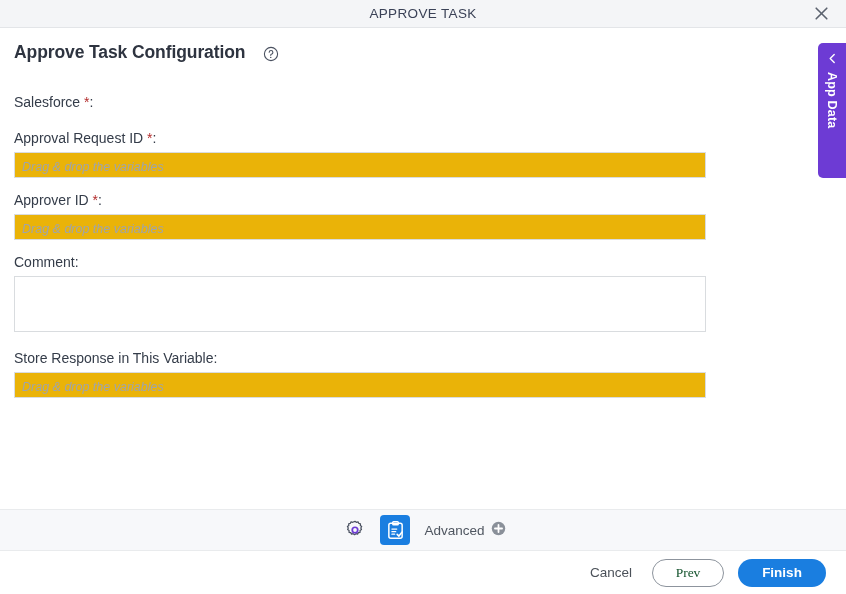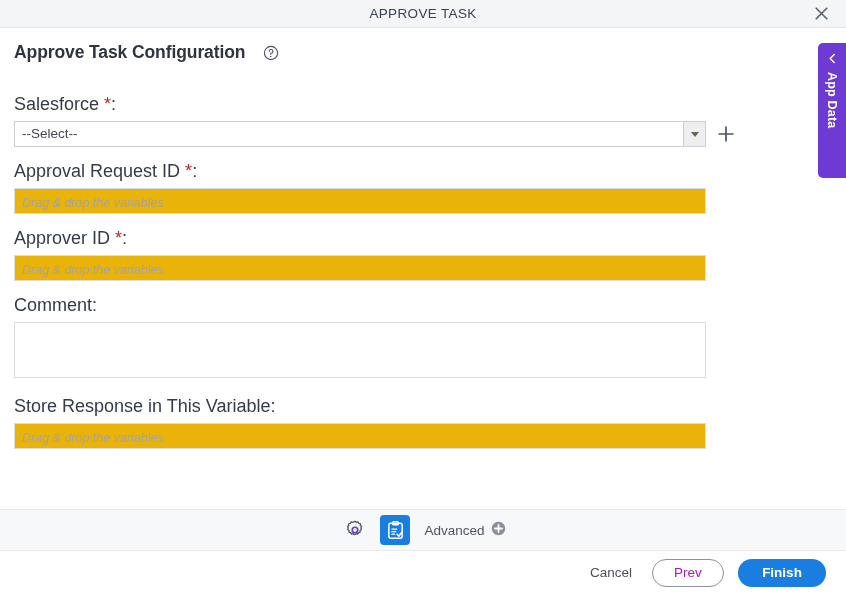--- a/index.html
+++ b/index.html
@@ -41,21 +41,21 @@
     display: flex; align-items: center; justify-content: center;
     cursor: pointer;
   }
   .close-btn svg { display: block; }
 
   
   .heading-row {
     position: absolute;
     top: 42px; left: 14px;
     display: flex;
-    align-items: flex-start;
+    align-items: flex-end;
     gap: 17px;
   }
   .heading-title {
     font-size: 17.5px;
     font-weight: bold;
     color: #2e3440;
     letter-spacing: -0.1px;
   }
   .help-icon {
     display: flex; align-items: center; justify-content: center;
@@ -65,21 +65,21 @@
   }
 
   
   .form {
     position: absolute;
     top: 94px; left: 14px;
     width: 740px;
   }
   .field { margin-bottom: 0; }
   .label {
-    font-size: 18px;
+    font-size: 14px;
     color: #343c49;
     margin-bottom: 6px;
     display: block;
   }
   .req { color: #b32c2c; }
 
   .select-row {
     display: flex;
     align-items: center;
     gap: 10px;
@@ -235,28 +235,28 @@
     font-size: 13.5px;
     color: #4b5159;
     background: none;
     border: none;
     cursor: pointer;
     font-family: "Liberation Sans", sans-serif;
     padding: 4px 6px;
   }
   .btn-prev {
     font-size: 13.5px;
-    color: #a21caf;
+    color: #14532d;
     background: #ffffff;
     border: 1px solid #8d949d;
     border-radius: 16px;
     height: 28px;
     min-width: 72px;
     cursor: pointer;
-    font-family: Liberation Sans, sans-serif;
+    font-family: Liberation Serif, serif;
   }
   .btn-finish {
     font-size: 13.5px;
     color: #ffffff;
     background: #1a7ee0;
     border: none;
     border-radius: 16px;
     height: 28px;
     min-width: 88px;
     cursor: pointer;
@@ -298,33 +298,20 @@
     <span class="appdata-label">App Data</span>
   </div>
 
   <div class="form">
 
     <div class="field">
       <label class="label">
         <span>Salesforce</span>
         <span class="req">*</span><span>:</span>
       </label>
-      <div class="select-row">
-        <div class="select-box">
-          <span class="select-value">--Select--</span>
-          <span class="select-arrow">
-              <i class="caret"></i>
-            </span>
-        </div>
-        <span class="plus-btn">
-          <svg width="18" height="18" viewBox="0 0 18 18" aria-hidden="true">
-            <path d="M9 2.2 V15.8 M2.2 9 H15.8" stroke="#4b5563" stroke-width="1.7" stroke-linecap="round" fill="none"></path>
-          </svg>
-        </span>
-      </div>
     </div>
 
     <div class="gap-a"></div>
 
     <div class="field">
       <label class="label">
         <span>Approval Request ID</span>
         <span class="req">*</span><span>:</span>
       </label>
       <input class="text-input" type="text" placeholder="Drag &amp; drop the variables" style="">

